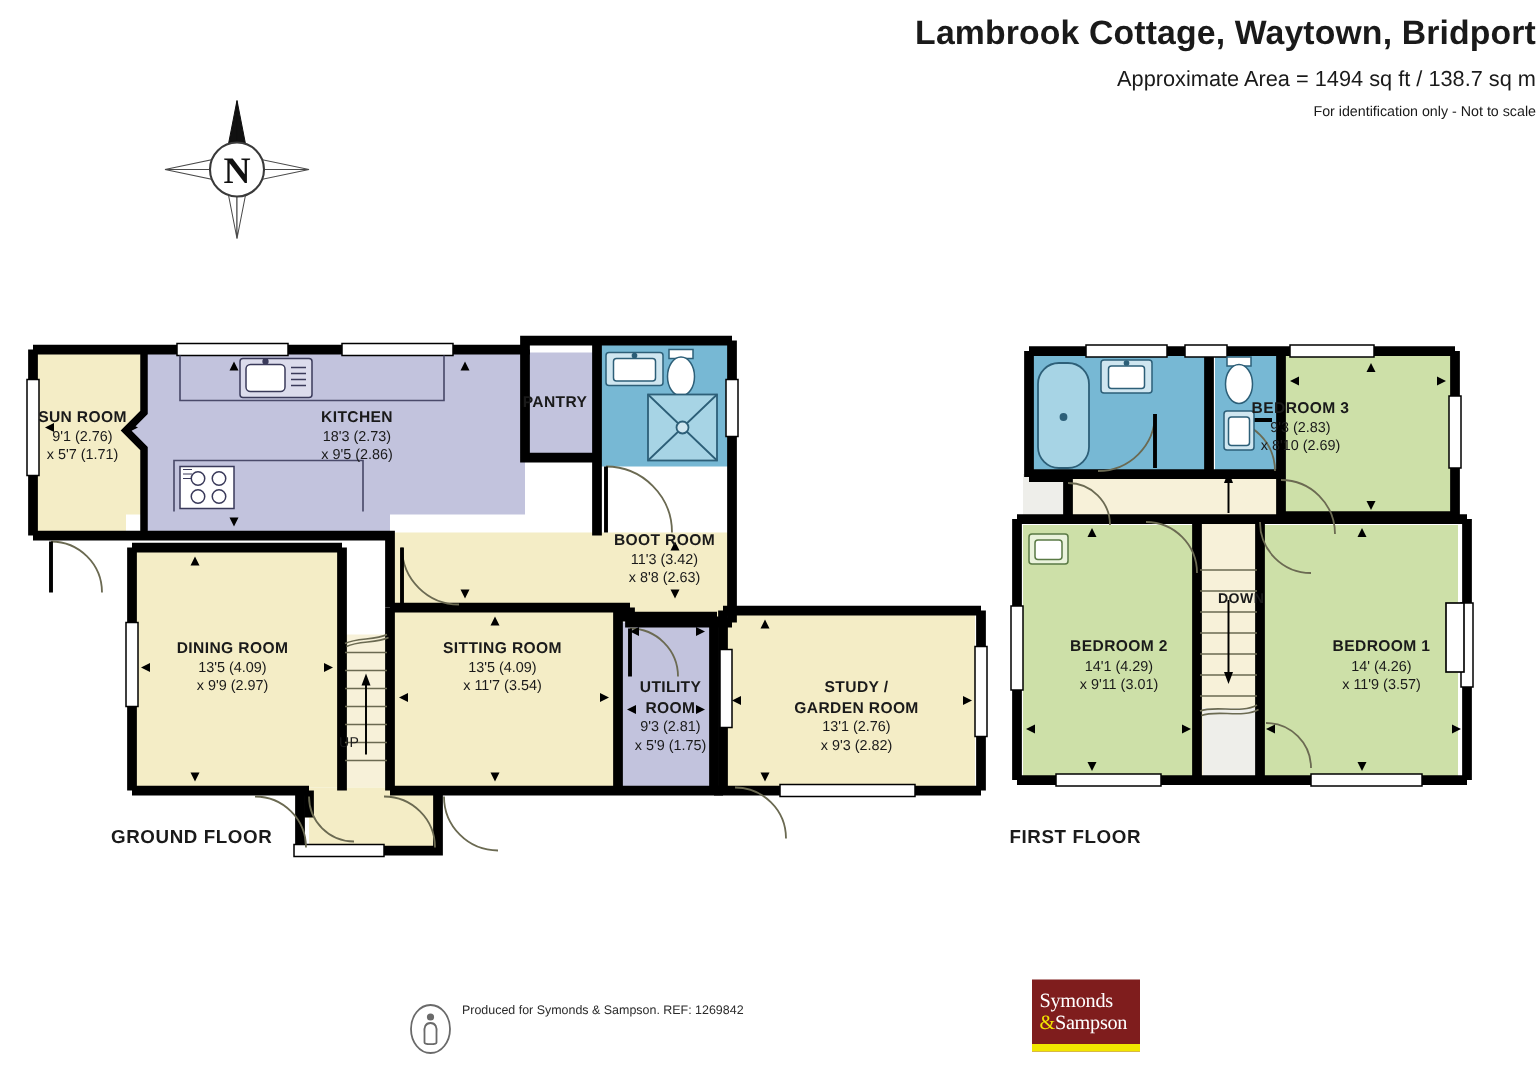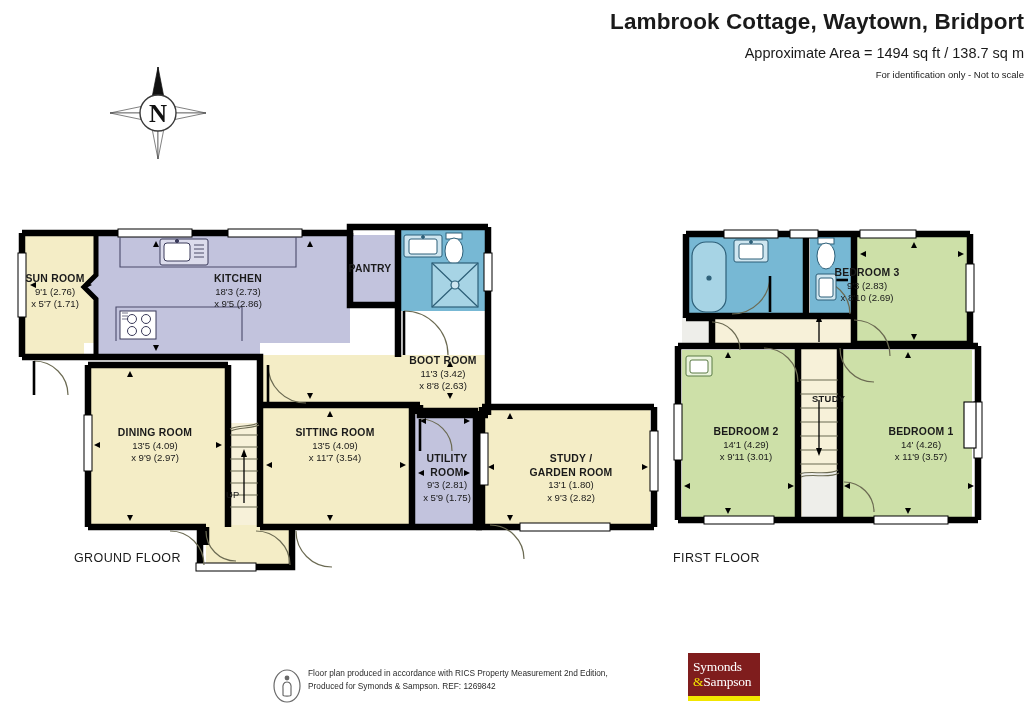--- a/index.html
+++ b/index.html
@@ -8,21 +8,21 @@
        font-family:"Liberation Sans","DejaVu Sans",sans-serif;color:#1a1a1a;}
   .abs{position:absolute;}
   
   #header{left:0;top:8px;width:1024px;text-align:right;}
   #plan-title{font-size:22.5px;font-weight:bold;letter-spacing:.1px;line-height:1.25;}
   #plan-area{font-size:14.5px;margin-top:8px;line-height:1.3;}
   #plan-disclaimer{font-size:9.5px;margin-top:6px;line-height:1.3;}
   
   #compass{left:108px;top:63px;width:100px;height:100px;}
   
-  .floor-caption{font-size:12.5px;font-weight:normal;letter-spacing:.4px;}
+  .floor-caption{font-size:12.5px;font-weight:bold;letter-spacing:.4px;}
   #ground-floor-caption{left:74px;top:551px;}
   #first-floor-caption{left:673px;top:551px;}
   
   .room-label{text-align:center;line-height:1.32;pointer-events:none;}
   .room-label .rname{font-size:10.4px;font-weight:bold;letter-spacing:.25px;display:block;
                      text-transform:uppercase;white-space:pre-line;}
   .room-label .rdim{font-size:9.6px;display:block;}
   
   #footer{left:272px;top:666px;width:460px;height:46px;}
   #footer-text{left:36px;top:1px;font-size:8.3px;line-height:1.62;color:#2a2a2a;}
@@ -265,21 +265,21 @@
 </div>
 <div class="room-label abs" style="left:412px;top:452px;width:70px;">
   <span class="rname">UTILITY
 ROOM</span>
   <span class="rdim">9'3 (2.81)</span>
   <span class="rdim">x 5'9 (1.75)</span>
 </div>
 <div class="room-label abs" style="left:512px;top:452px;width:118px;">
   <span class="rname">STUDY /
 GARDEN ROOM</span>
-  <span class="rdim">13'1 (1.80)</span>
+  <span class="rdim">13'1 (2.76)</span>
   <span class="rdim">x 9'3 (2.82)</span>
 </div>
 <div class="abs" style="left:226px;top:489px;font-size:9.4px;font-weight:normal;letter-spacing:.3px;text-align:right;">UP</div>
 
 <svg class="abs" id="first-plan" style="left:668px; top:224px;" width="320" height="320" viewBox="0 0 320 320">
 
   <rect x="18" y="12" width="120" height="78" fill="#77b8d4"></rect>
 
   <rect x="142" y="12" width="42" height="78" fill="#77b8d4"></rect>
 
@@ -409,35 +409,34 @@
 <div class="room-label abs" style="left:691px;top:425px;width:110px;">
   <span class="rname">BEDROOM 2</span>
   <span class="rdim">14'1 (4.29)</span>
   <span class="rdim">x 9'11 (3.01)</span>
 </div>
 <div class="room-label abs" style="left:866px;top:425px;width:110px;">
   <span class="rname">BEDROOM 1</span>
   <span class="rdim">14' (4.26)</span>
   <span class="rdim">x 11'9 (3.57)</span>
 </div>
-<div class="abs" style="left:812px;top:393px;font-size:9.4px;font-weight:bold;letter-spacing:.3px;">STUDY</div>
+<div class="abs" style="left:812px;top:393px;font-size:9.4px;font-weight:bold;letter-spacing:.3px;">DOWN</div>
 
 <div id="ground-floor-caption" class="abs floor-caption">GROUND FLOOR</div>
 <div id="first-floor-caption" class="abs floor-caption">FIRST FLOOR</div>
 
 <div id="footer" class="abs">
   <div id="info-icon" class="abs">
     <svg width="30" height="34" viewBox="0 0 30 34">
       <ellipse cx="15" cy="17" rx="13" ry="16" fill="none" stroke="#6a6a6a" stroke-width="1.2"></ellipse>
       <circle cx="15" cy="9" r="2.4" fill="#6a6a6a"></circle>
       <path d="M15,13 C11.5,13 10.5,16 11,20 L11,26 C11,27.5 19,27.5 19,26 L19,20 C19.5,16 18.5,13 15,13 Z" fill="none" stroke="#6a6a6a" stroke-width="1.2"></path>
     </svg>
   </div>
   <div id="footer-text" class="abs">
-    <div>Floor plan produced in accordance with RICS Property Measurement 2nd Edition,</div>
     <div>Produced for Symonds &amp; Sampson.   REF:  1269842</div>
   </div>
 </div>
 
 <div id="logo" class="abs">
   <span class="l1">Symonds</span>
   <span class="l2"><i>&amp;</i><span>Sampson</span></span>
   <span class="bar"></span>
 </div>
 

